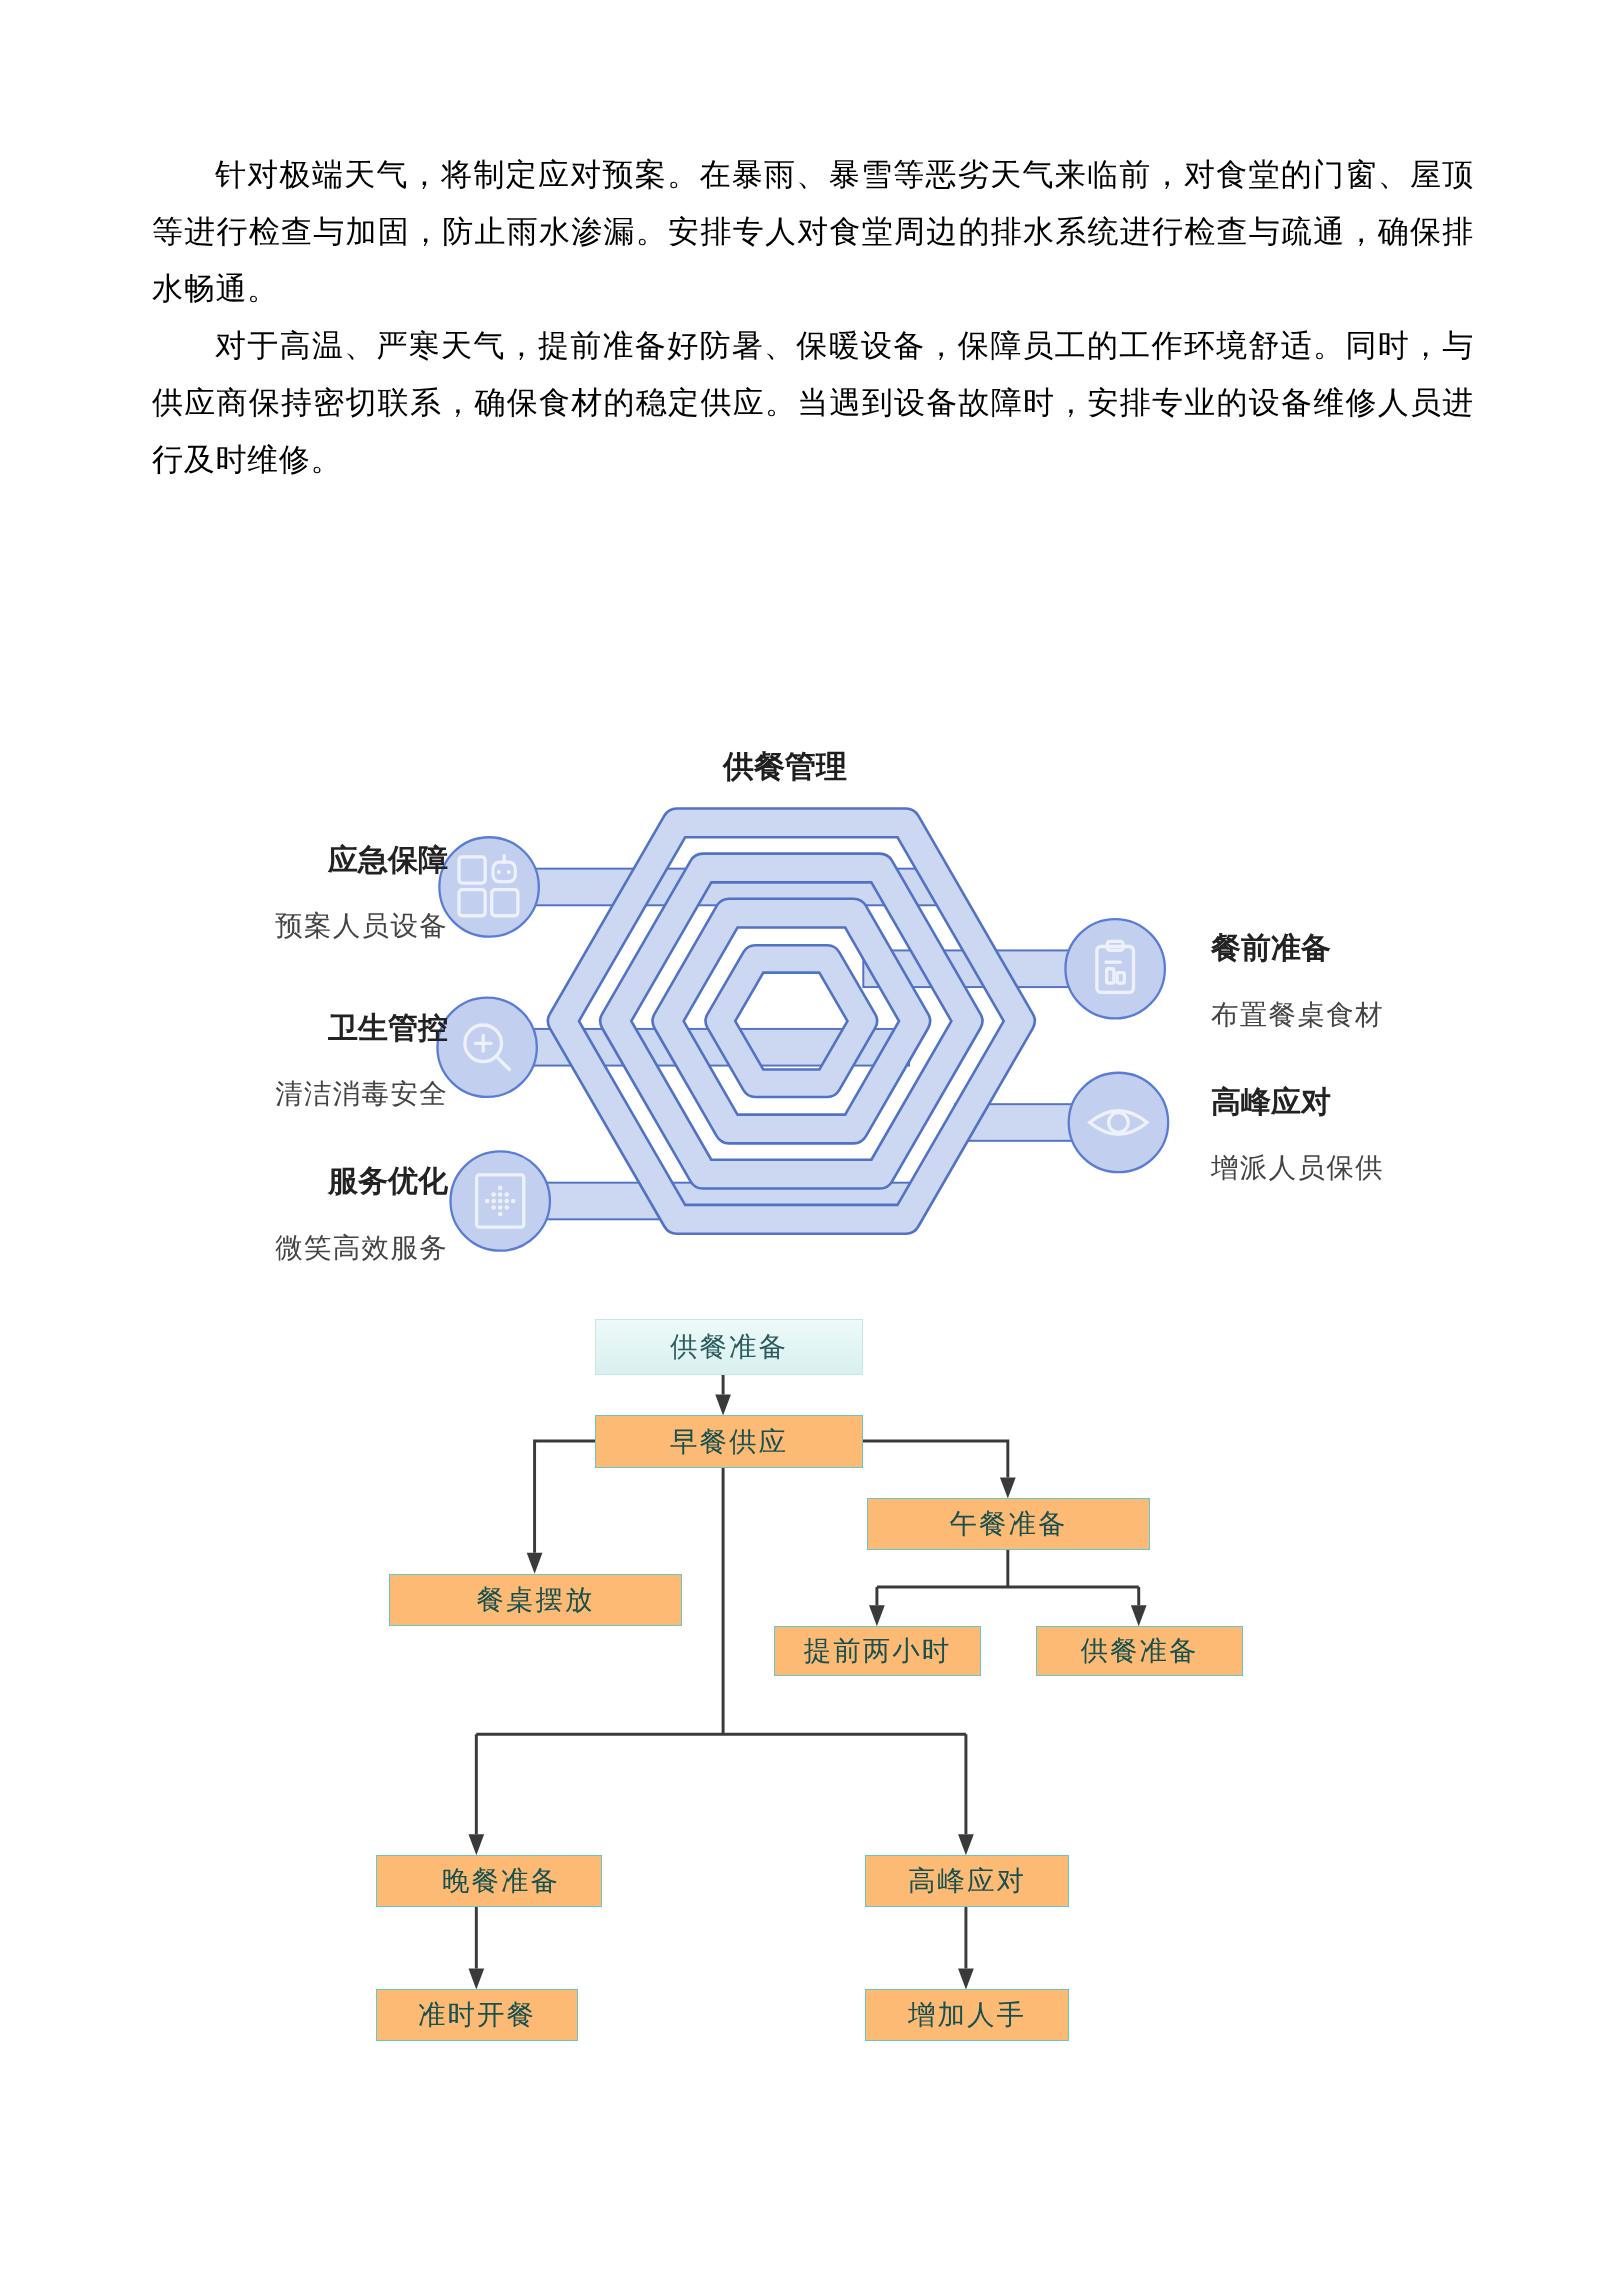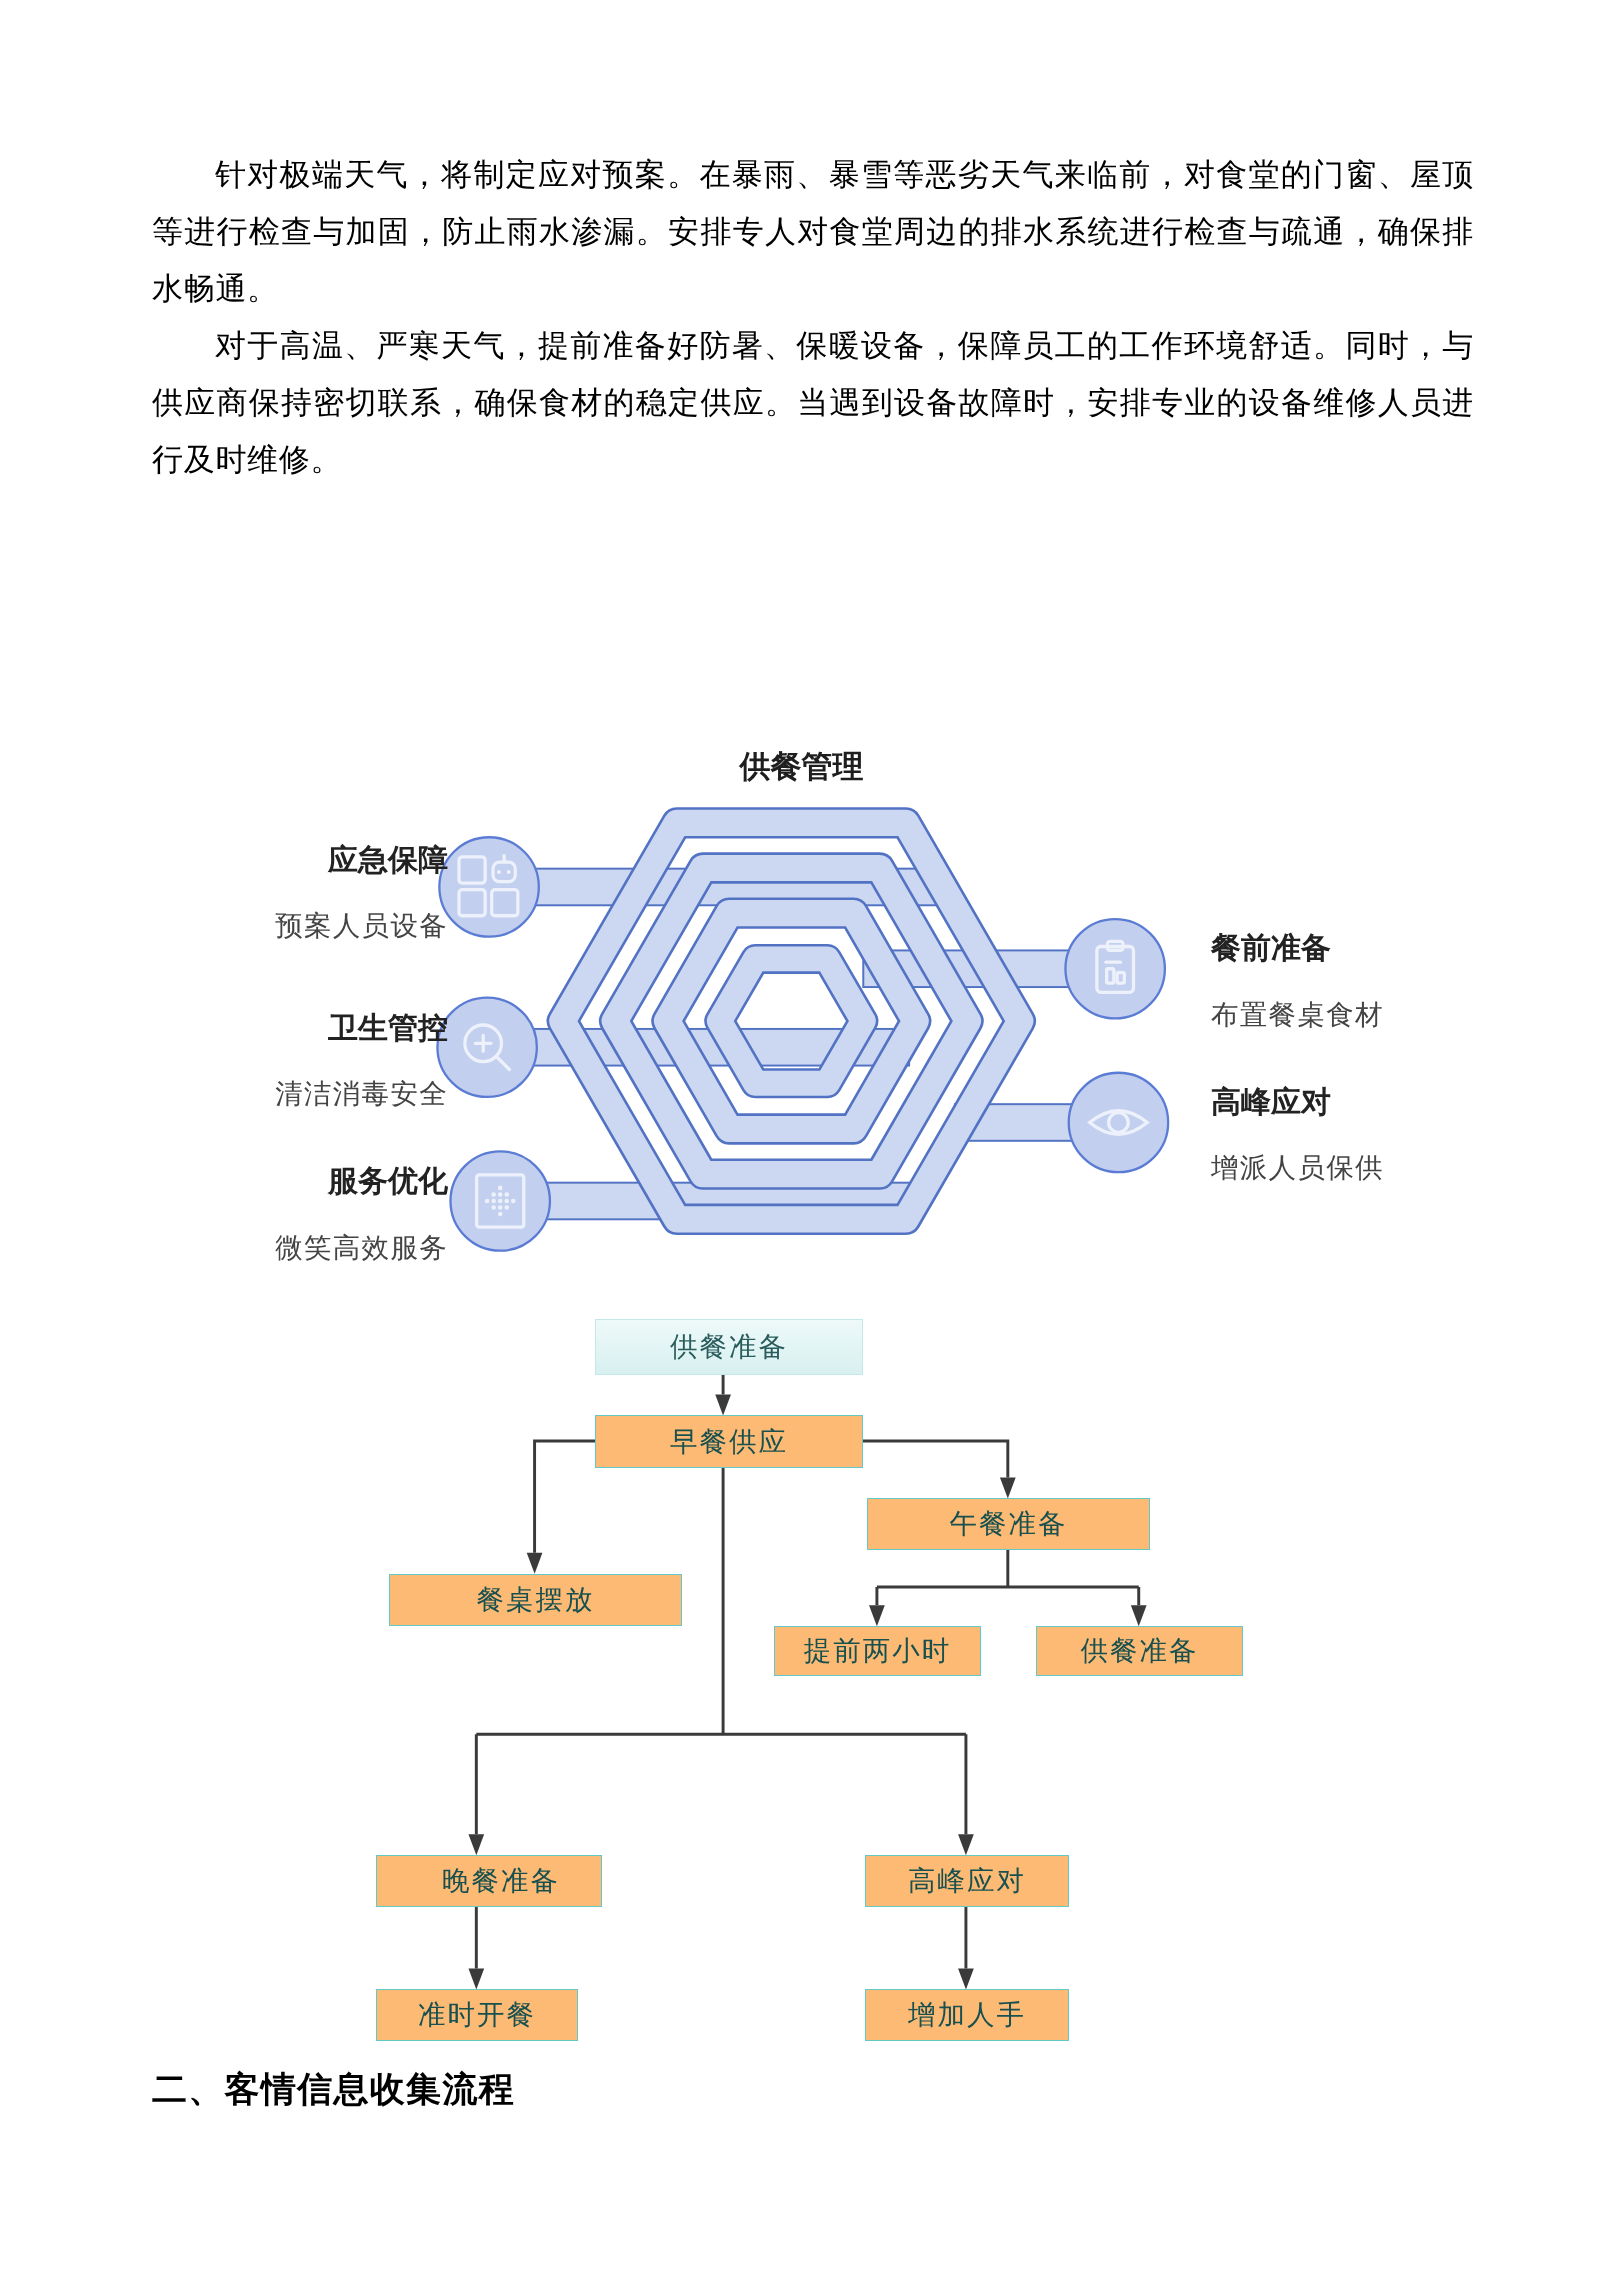--- a/index.html
+++ b/index.html
@@ -3,21 +3,21 @@
 <meta charset="utf-8">
 <style>
   html,body{margin:0;padding:0;background:#ffffff;}
   .page{position:relative;width:1623px;height:2295px;background:#ffffff;overflow:hidden;
         font-family:"Liberation Serif","DejaVu Serif",serif;}
   
   .bodytext{position:absolute;left:152px;top:146px;width:1322px;color:#000;}
   .bodytext p{margin:0;font-size:31px;line-height:57px;text-align:justify;
               text-indent:63px;letter-spacing:0.7px;}
   
-  .diagram-title{position:absolute;left:723px;top:746px;width:157px;text-align:center;
+  .diagram-title{position:absolute;left:723px;top:746px;width:157px;
                  font-family:"Liberation Sans","DejaVu Sans",sans-serif;
                  font-size:31px;font-weight:bold;color:#1e1e1e;}
   .hx-label{position:absolute;font-family:"Liberation Sans","DejaVu Sans",sans-serif;
             font-size:30px;font-weight:bold;color:#222;}
   .hx-sub{position:absolute;font-size:27.5px;color:#444;letter-spacing:1.3px;}
   .hx-left{width:262px;text-align:right;}
   .hx-right{width:301px;text-align:left;}
   svg{position:absolute;}
   
   .fc-box{position:absolute;display:flex;align-items:center;justify-content:center;
@@ -155,16 +155,15 @@
   <div class="fc-box fc-teal" style="left:595px;top:1415px;width:266px;height:51px;">早餐供应</div>
   <div class="fc-box fc-teal" style="left:867px;top:1498px;width:281px;height:50px;">午餐准备</div>
   <div class="fc-box fc-teal" style="left:389px;top:1574px;width:291px;height:50px;">餐桌摆放</div>
   <div class="fc-box fc-teal" style="left:774px;top:1626px;width:205px;height:48px;">提前两小时</div>
   <div class="fc-box fc-teal" style="left:1036px;top:1626px;width:205px;height:48px;">供餐准备</div>
   <div class="fc-box fc-teal" style="left:376px;top:1855px;width:200px;height:50px;padding-left:24px;">晚餐准备</div>
   <div class="fc-box fc-teal" style="left:865px;top:1855px;width:202px;height:50px;">高峰应对</div>
   <div class="fc-box fc-teal" style="left:376px;top:1989px;width:200px;height:50px;">准时开餐</div>
   <div class="fc-box fc-teal" style="left:865px;top:1989px;width:202px;height:50px;">增加人手</div>
 
-  <div class="section-heading">二、客情信息收集流程</div>
 
 </div>
 
 
 </body></html>

